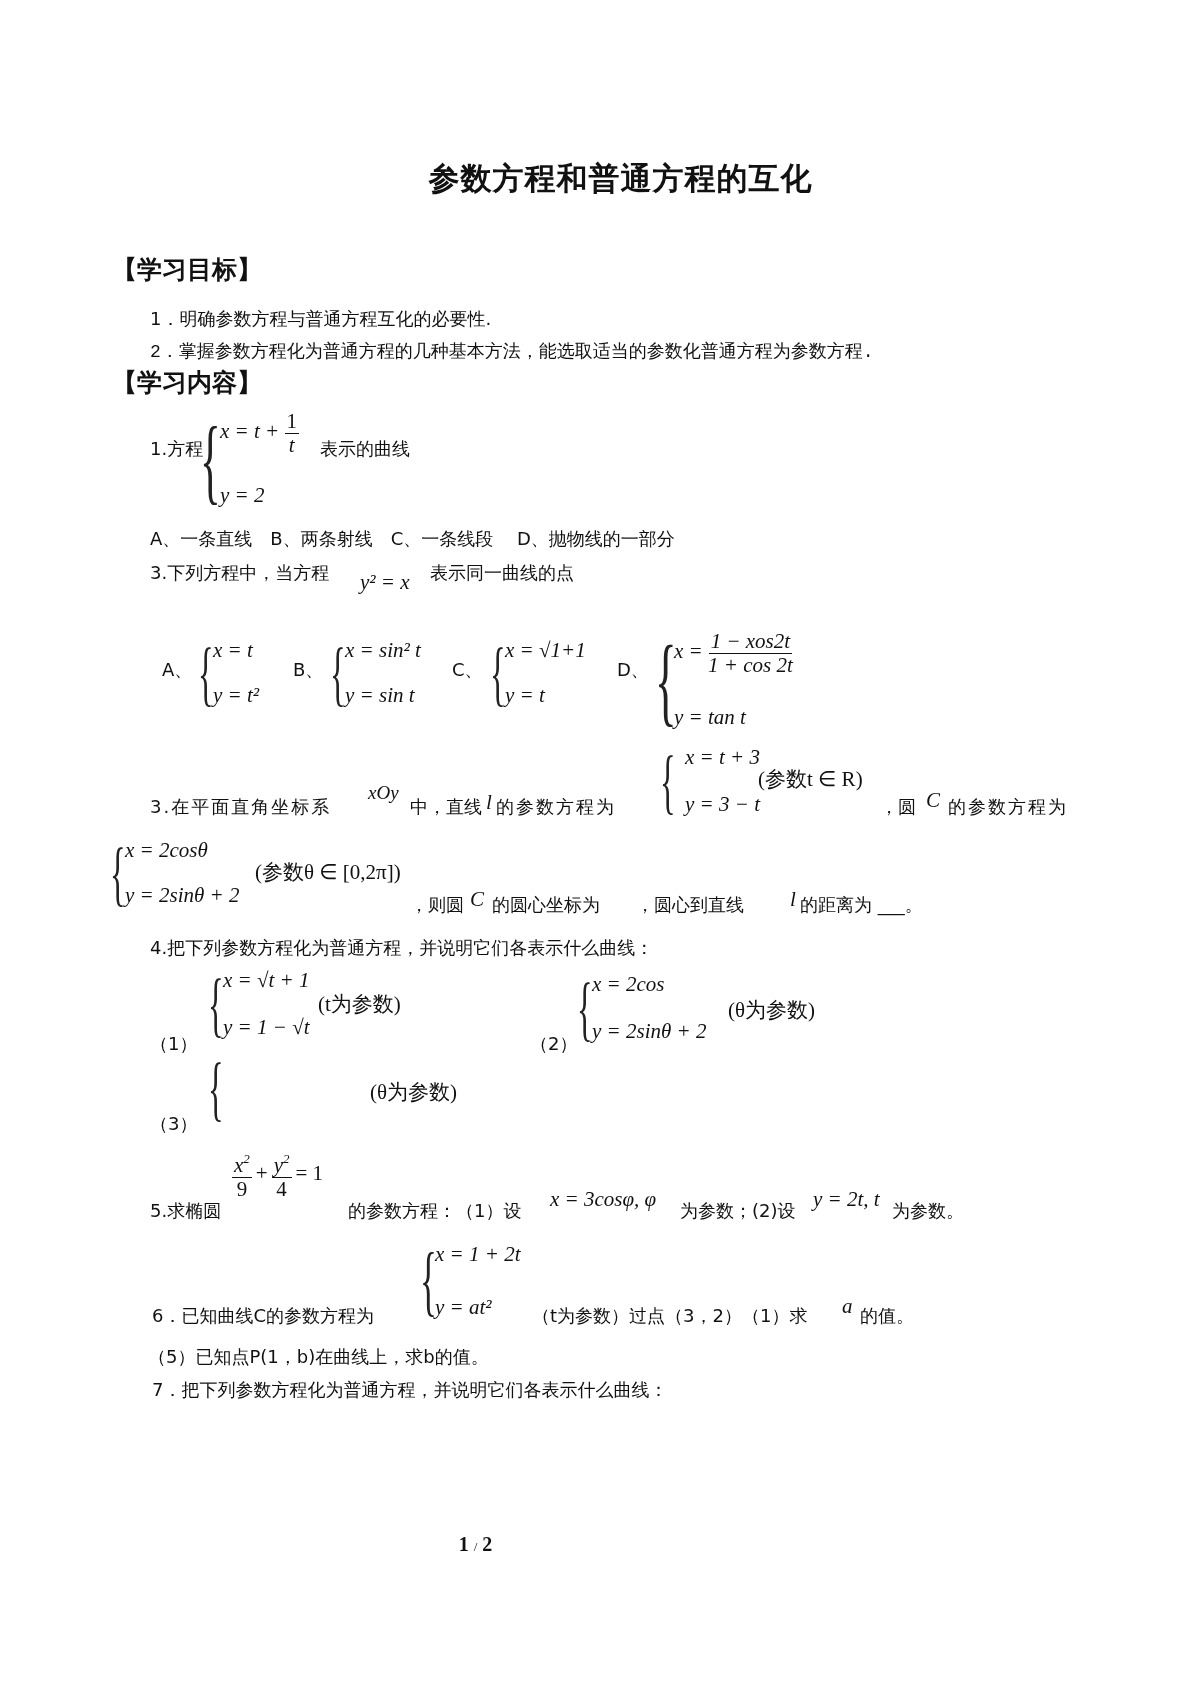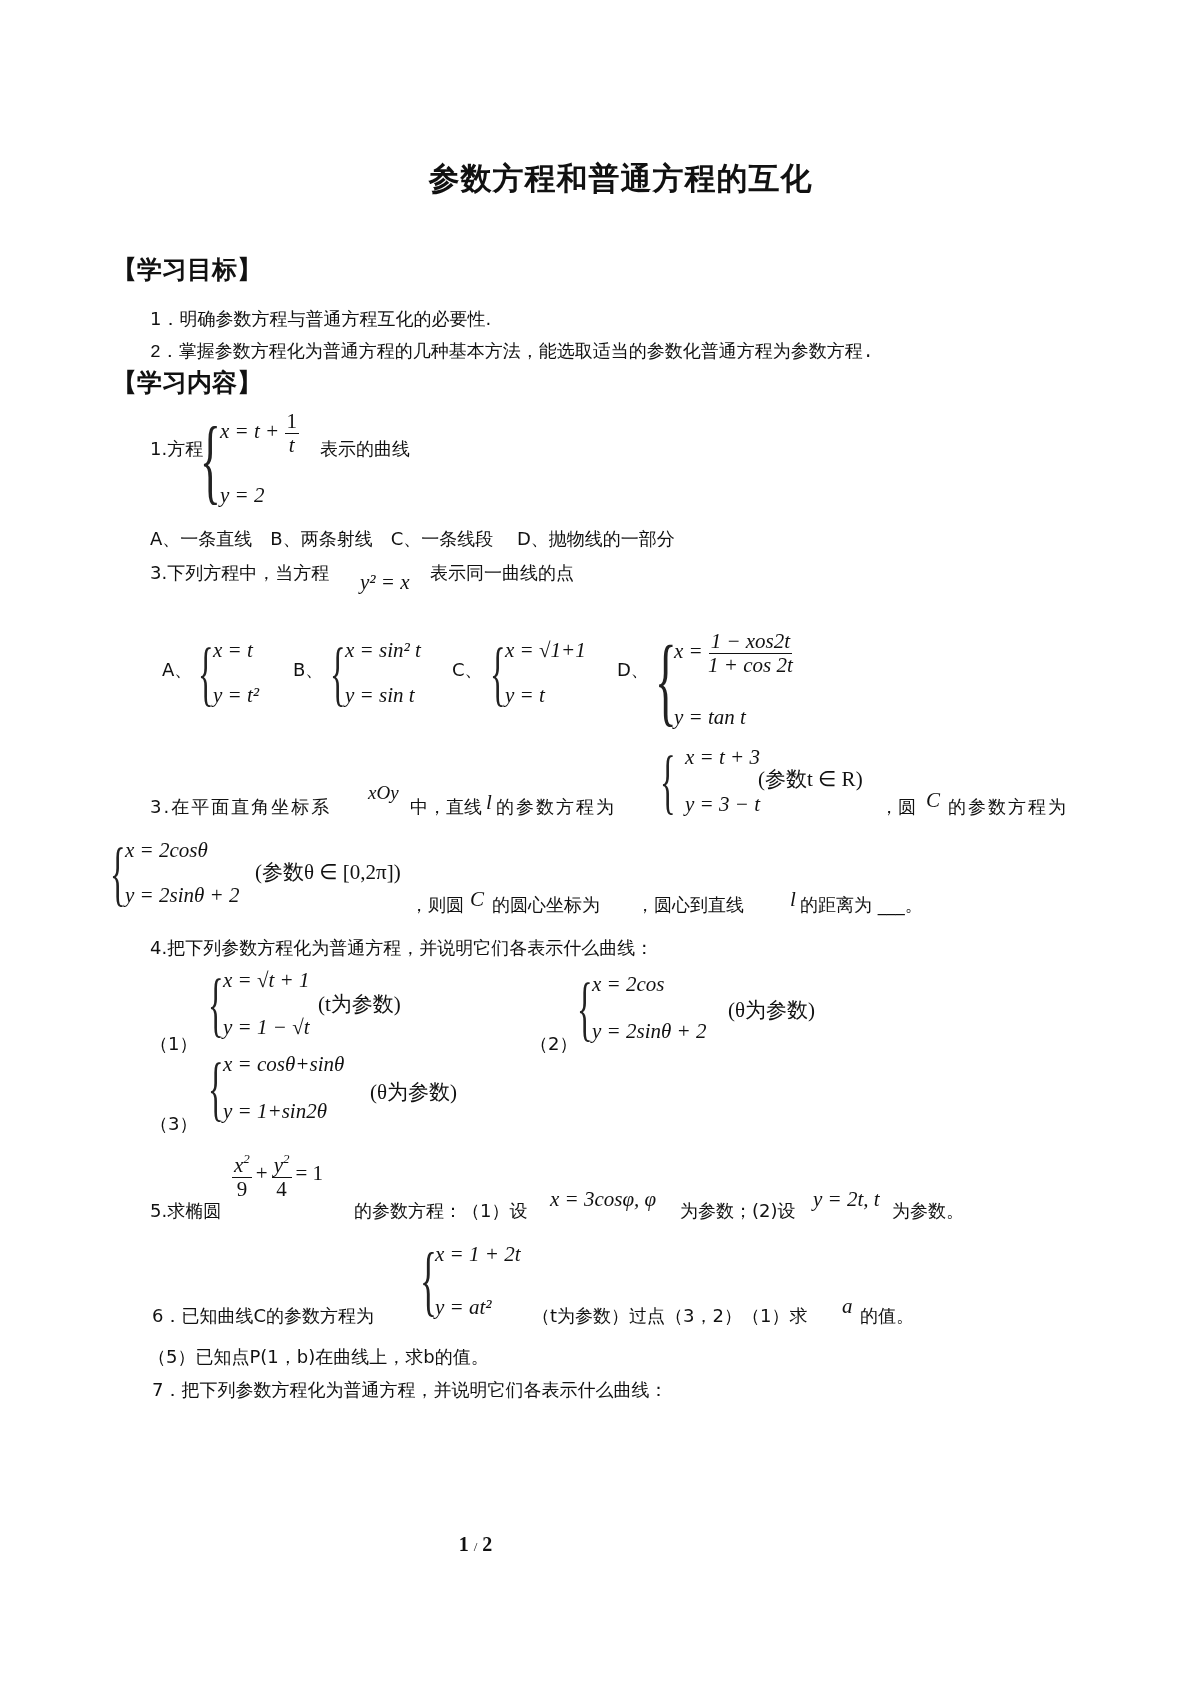--- a/index.html
+++ b/index.html
@@ -142,41 +142,37 @@
     <div class="rows" style="margin-left:3px;">
       <div class="row">x = 2cos</div>
       <div class="row">y = 2sinθ + 2</div>
     </div>
   </div>
   <div class="abs mr" style="left:728px; top:996px;">(θ为参数)</div>
 
   <div class="abs p" style="left:150px; top:1112px;">（3）</div>
   <div class="sys" style="left:208px; top:1052px; height:72px;">
     <div class="brace" style="font-size:72px; transform:scaleX(0.45); width:12px;">{</div>
-    <div class="rows" style="margin-left:3px;">
-      <div class="row">x = cosθ+sinθ</div>
-      <div class="row">y = 1+sin2θ</div>
-    </div>
   </div>
   <div class="abs mr" style="left:370px; top:1078px;">(θ为参数)</div>
 
   <div class="abs p" style="left:150px; top:1199px;">5.求椭圆</div>
   <div class="abs" style="left:232px; top:1152px;">
     <span class="frac m">
         <span class="num">x<sup>2</sup></span>
         <span class="up">9</span>
       </span>
     <span class="mr">+</span>
     <span class="frac m">
         <span class="num">y<sup>2</sup></span>
         <span class="up">4</span>
       </span>
     <span class="mr">= 1</span>
   </div>
-  <div class="abs p" style="left:348px; top:1199px;margin-left:6px;">的参数方程：（1）设</div>
+  <div class="abs p" style="left:348px; top:1199px;">的参数方程：（1）设</div>
   <div class="abs m" style="left:550px; top:1187px;">x = 3cosφ, φ</div>
   <div class="abs p" style="left:680px; top:1199px;">为参数；(2)设</div>
   <div class="abs m" style="left:813px; top:1187px;">y = 2t, t</div>
   <div class="abs p" style="left:892px; top:1199px;">为参数。</div>
 
   <div class="abs p" style="left:152px; top:1304px;">6．已知曲线C的参数方程为</div>
   <div class="sys" style="left:420px; top:1242px; height:78px;">
     <div class="brace" style="font-size:78px; transform:scaleX(0.45); width:12px;">{</div>
     <div class="rows" style="margin-left:3px;">
       <div class="row">x = 1 + 2t</div>

